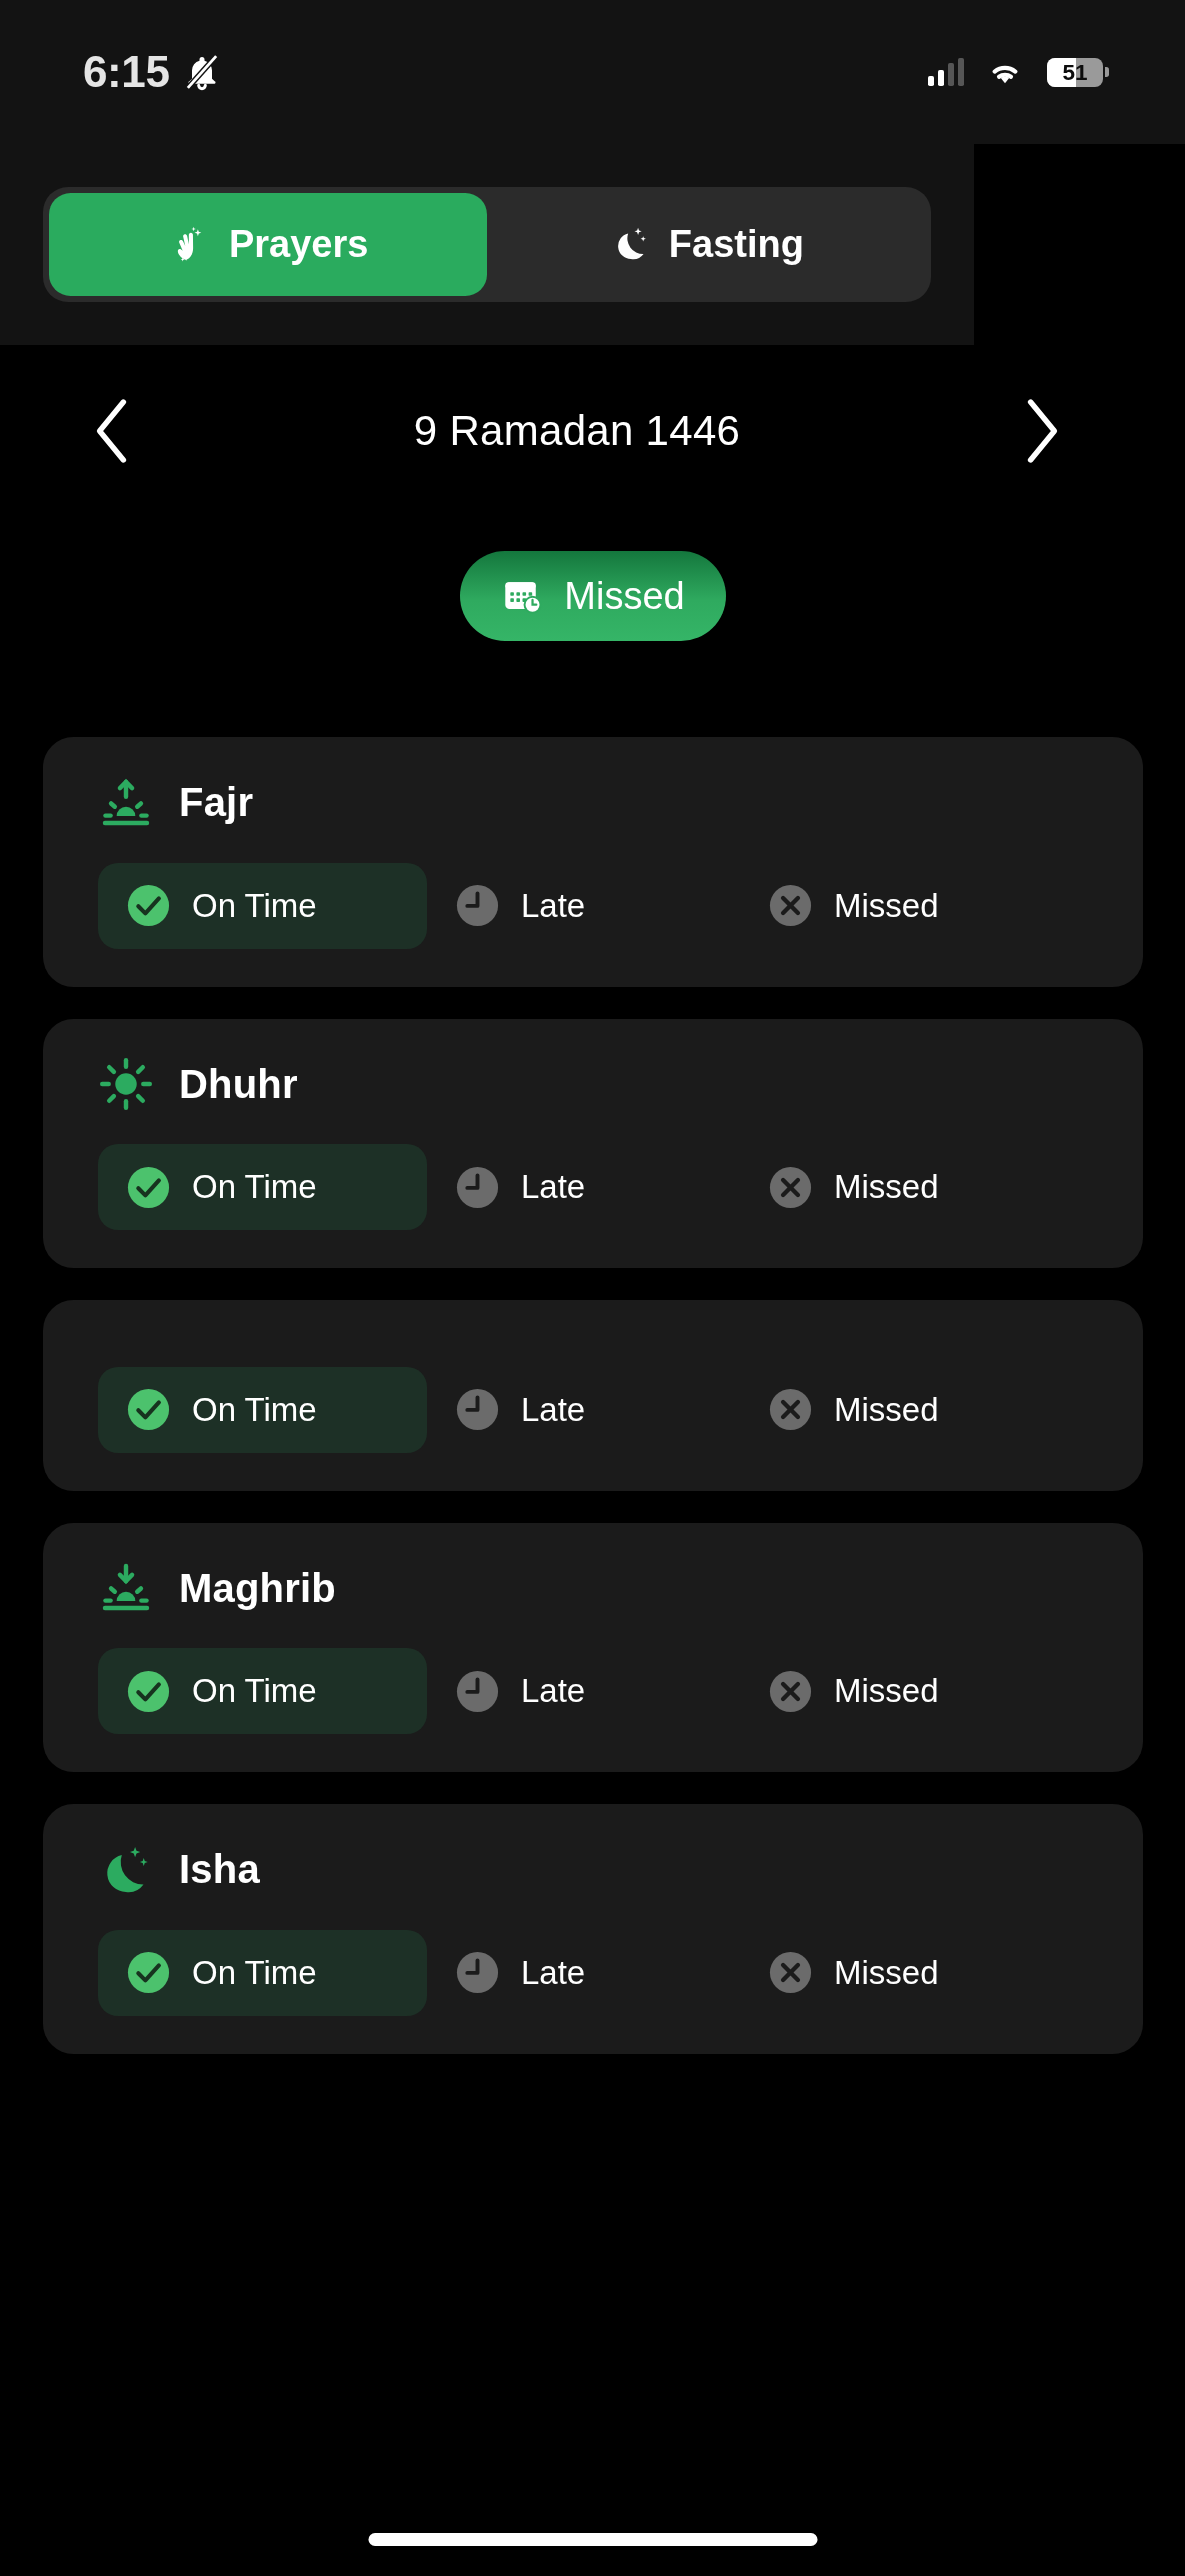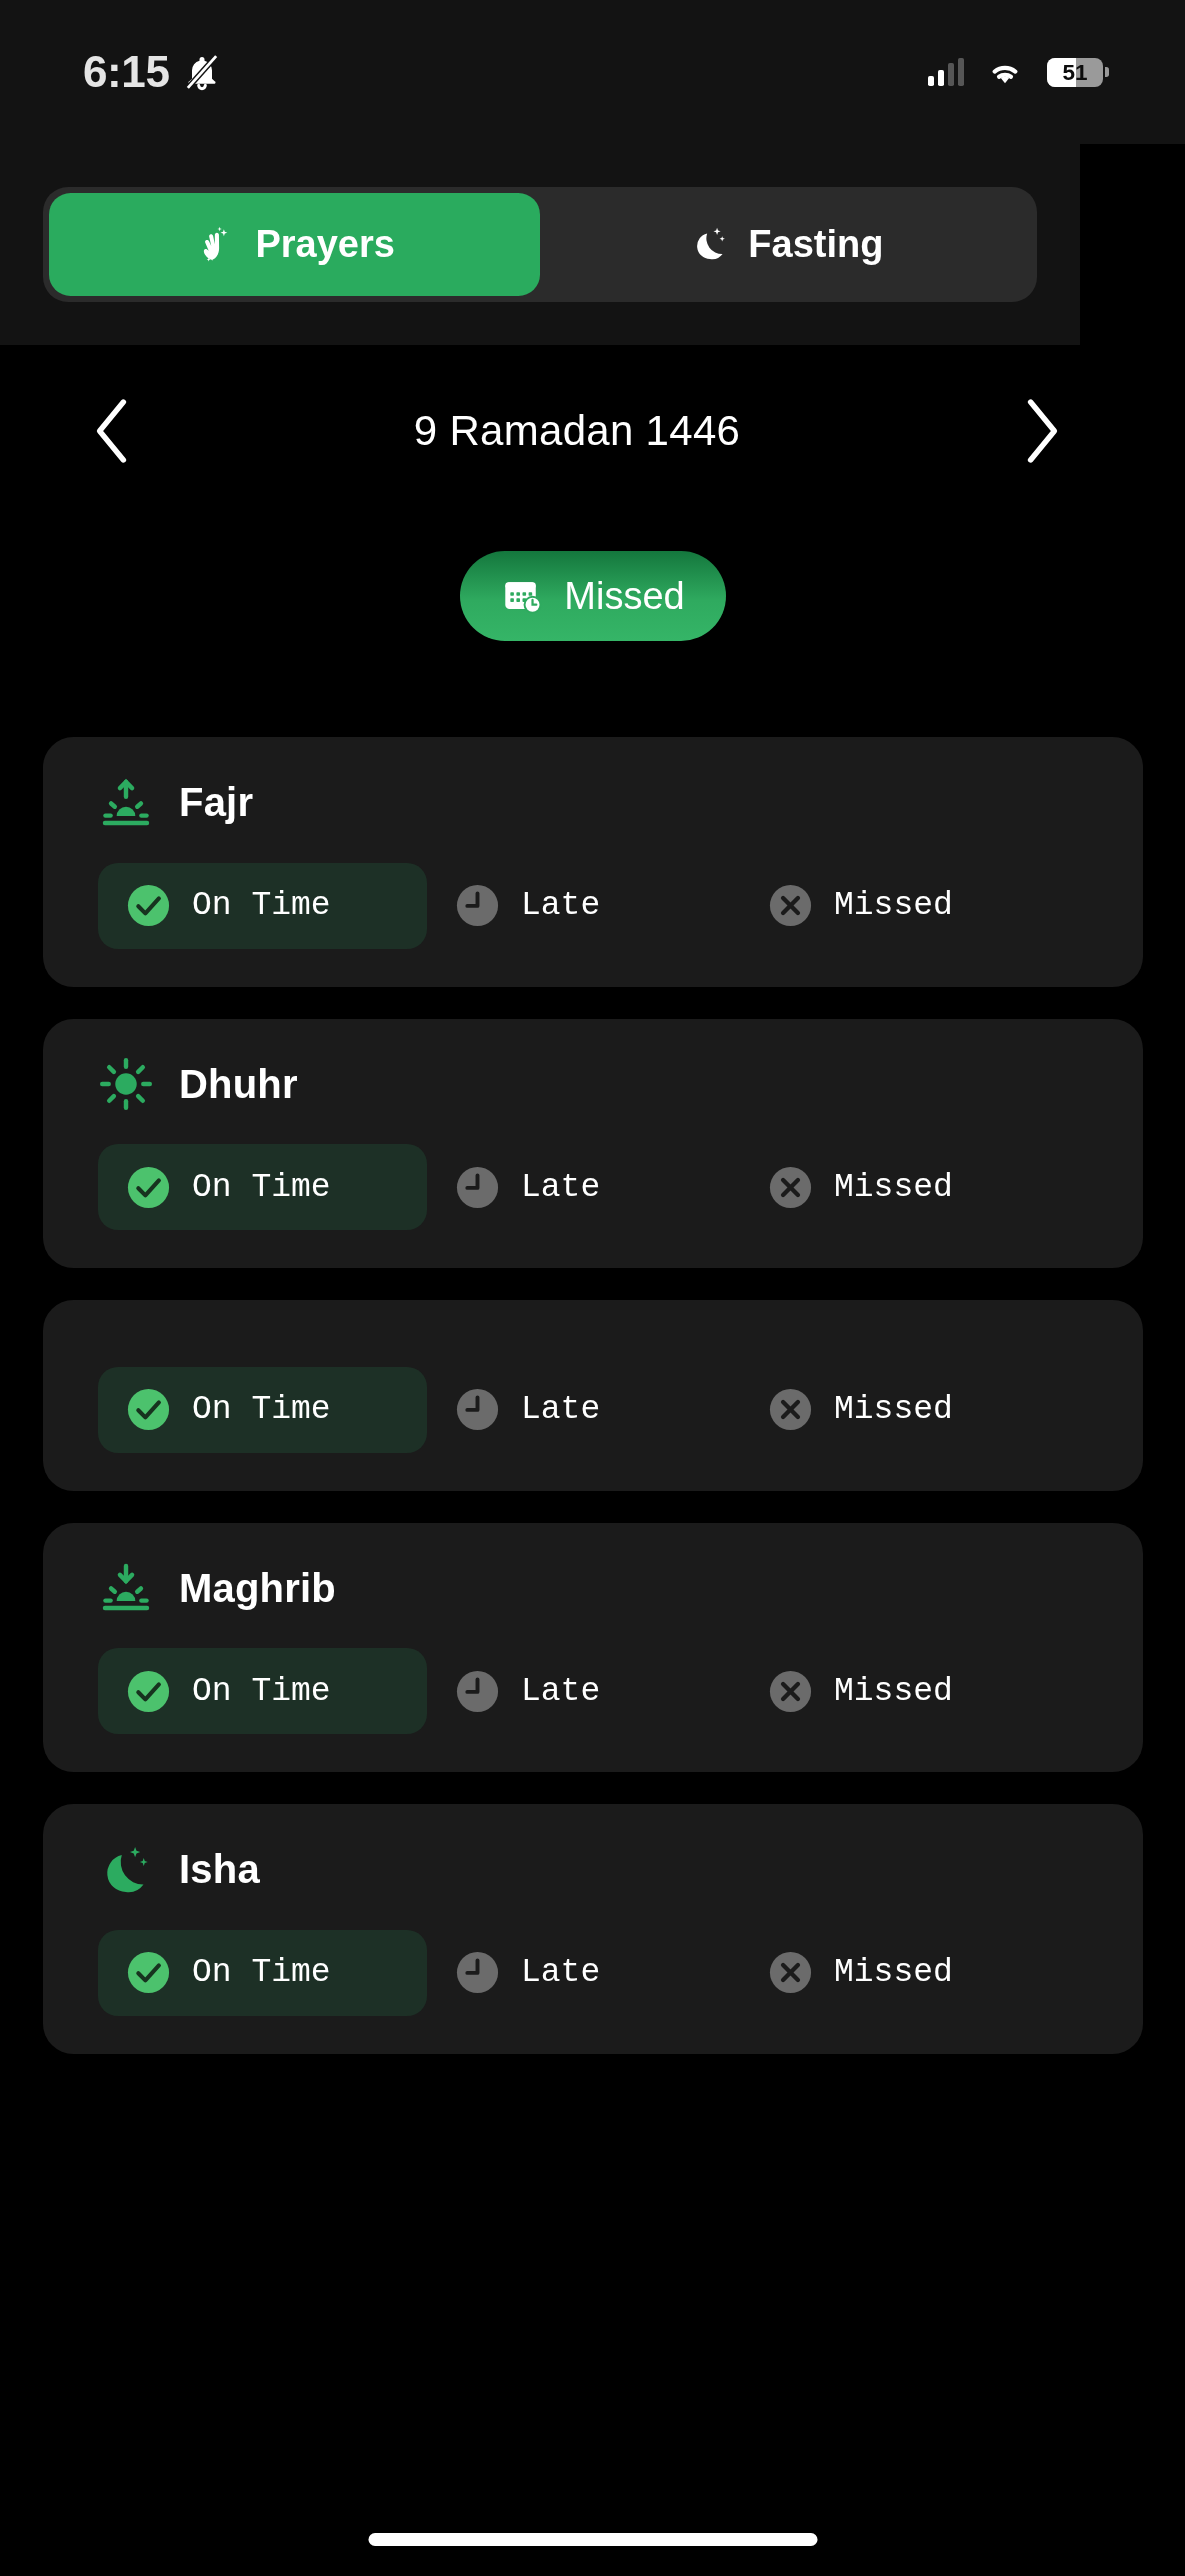--- a/index.html
+++ b/index.html
@@ -41,21 +41,21 @@
     position:absolute; left:0; top:0; bottom:0; width:52%;
     background:#fff; border-radius:8px 0 0 8px;
   }
   .battery .pct{
     position:relative; z-index:2; width:100%; text-align:center;
     font-size:22.5px; font-weight:700; color:#0c0c0c; line-height:29px;
   }
 
   
   .tabwrap {
-    position:absolute; top:144px; left:0; width:1080px; height:201px;
+    position:absolute; top:144px; left:0; width:974px; height:201px;
     background:#131313; padding:0 43px; display:flex; align-items:center;
   }
   .tabbar {
     width:100%; height:115px; background:#2b2b2b; border-radius:25px;
     display:flex; align-items:center; padding:6.3px;
   }
   .tab {
     flex:1; height:100%; border-radius:21.6px;
     display:flex; align-items:center; justify-content:center; gap:20px;
   }
@@ -94,21 +94,21 @@
   .card-head { display:flex; align-items:center; gap:25px; height:59px; }
   .prayer-ico { width:56px; height:56px; display:block; flex:0 0 56px; }
   .prayer-name { color:#fff; font-size:40px; font-weight:600; letter-spacing:0.2px; }
 
   .status-row { display:flex; align-items:center; margin-top:30.5px; }
   .status {
     display:flex; align-items:center; gap:20px;
     height:86px; border-radius:20px; padding:0 27px;
   }
   .status.sel { background:#1d3026; }
-  .status-label { color:#fff; font-size:33px; font-weight:400; white-space:nowrap;font-family:Liberation Mono, monospace; }
+  .status-label { color:#fff; font-size:33px; font-weight:400; white-space:nowrap; }
   .status-ico { width:47px; height:47px; display:block; flex:0 0 47px; }
   .s-ontime { width:329px; }
   .s-late   { width:313px; }
   .s-missed { width:269px; }
 
   
   .home-ind {
     position:absolute; bottom:30.5px; left:50%; transform:translateX(-50%);
     width:449px; height:12.6px; background:#fff; border-radius:7.2px;
   }

